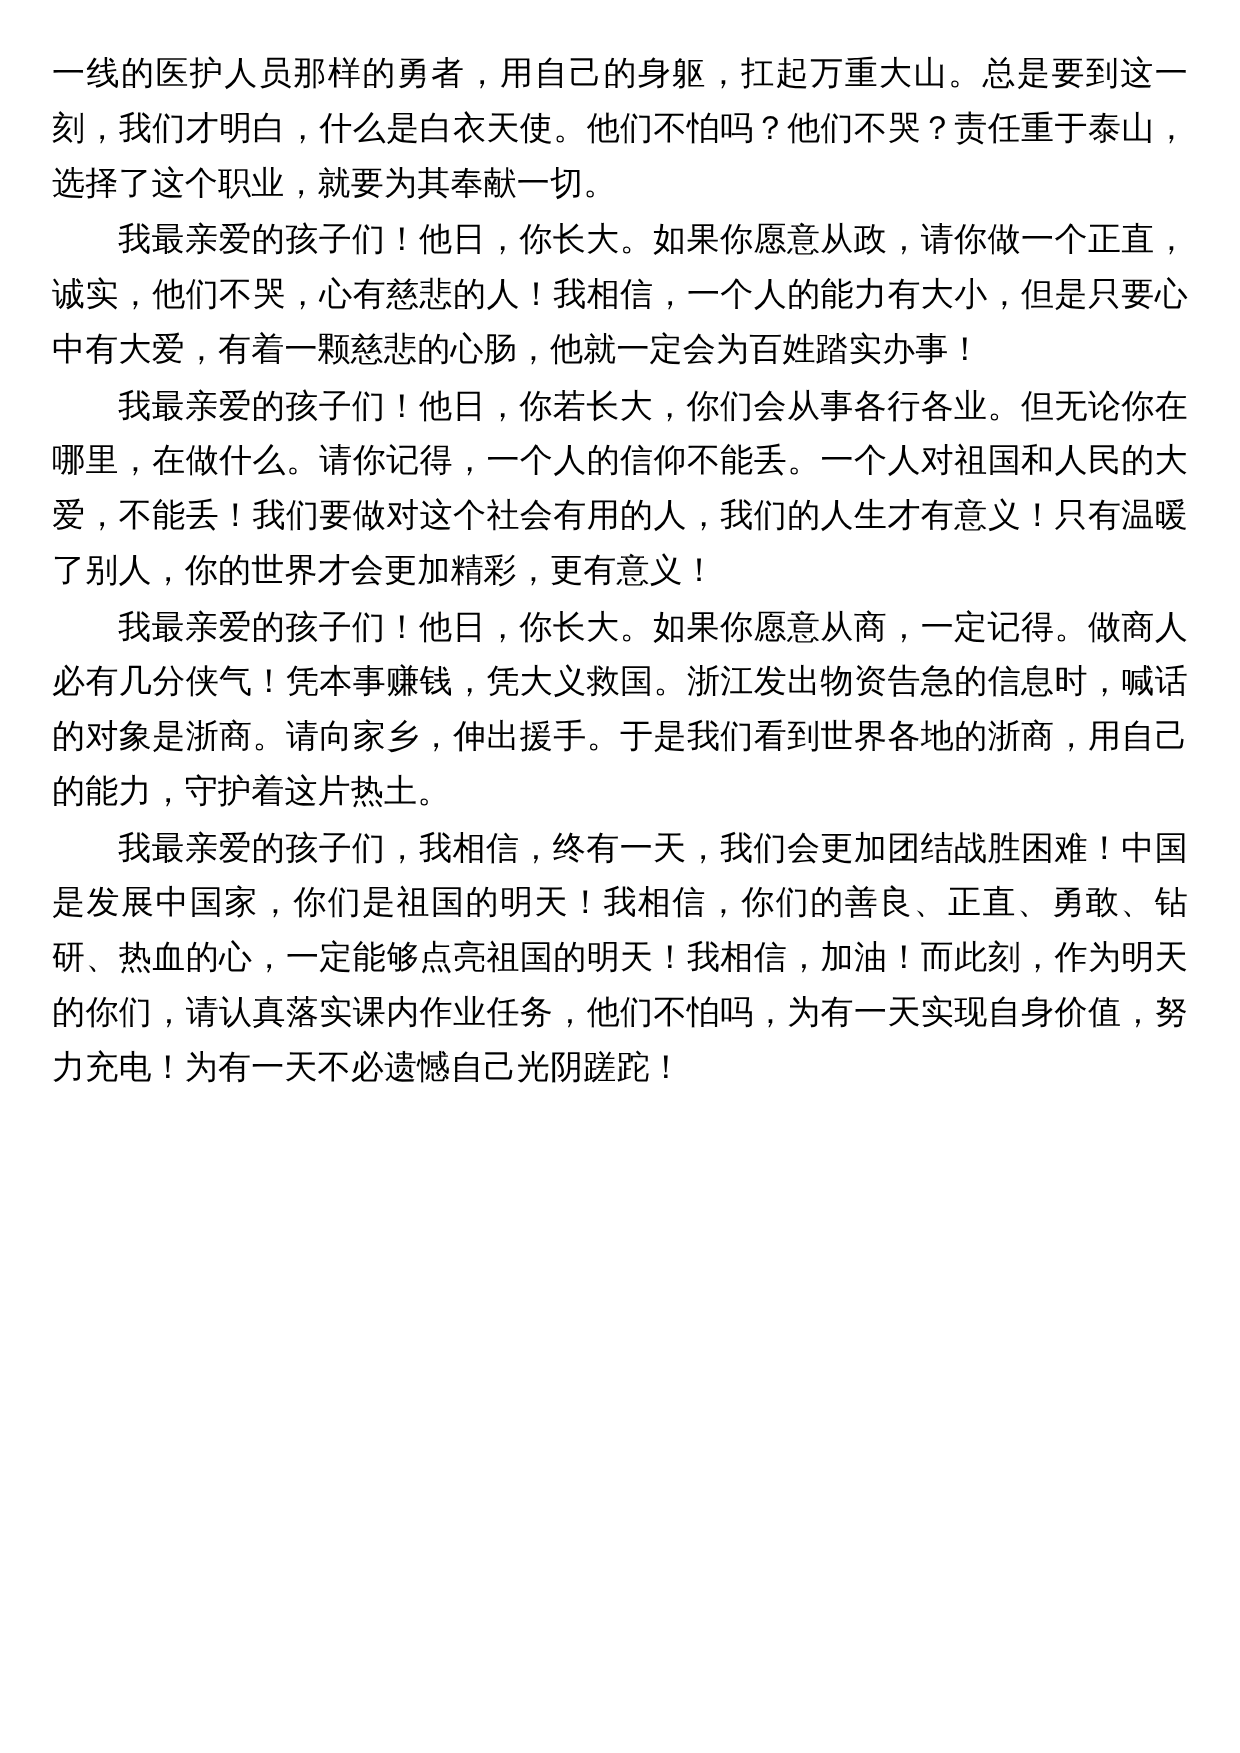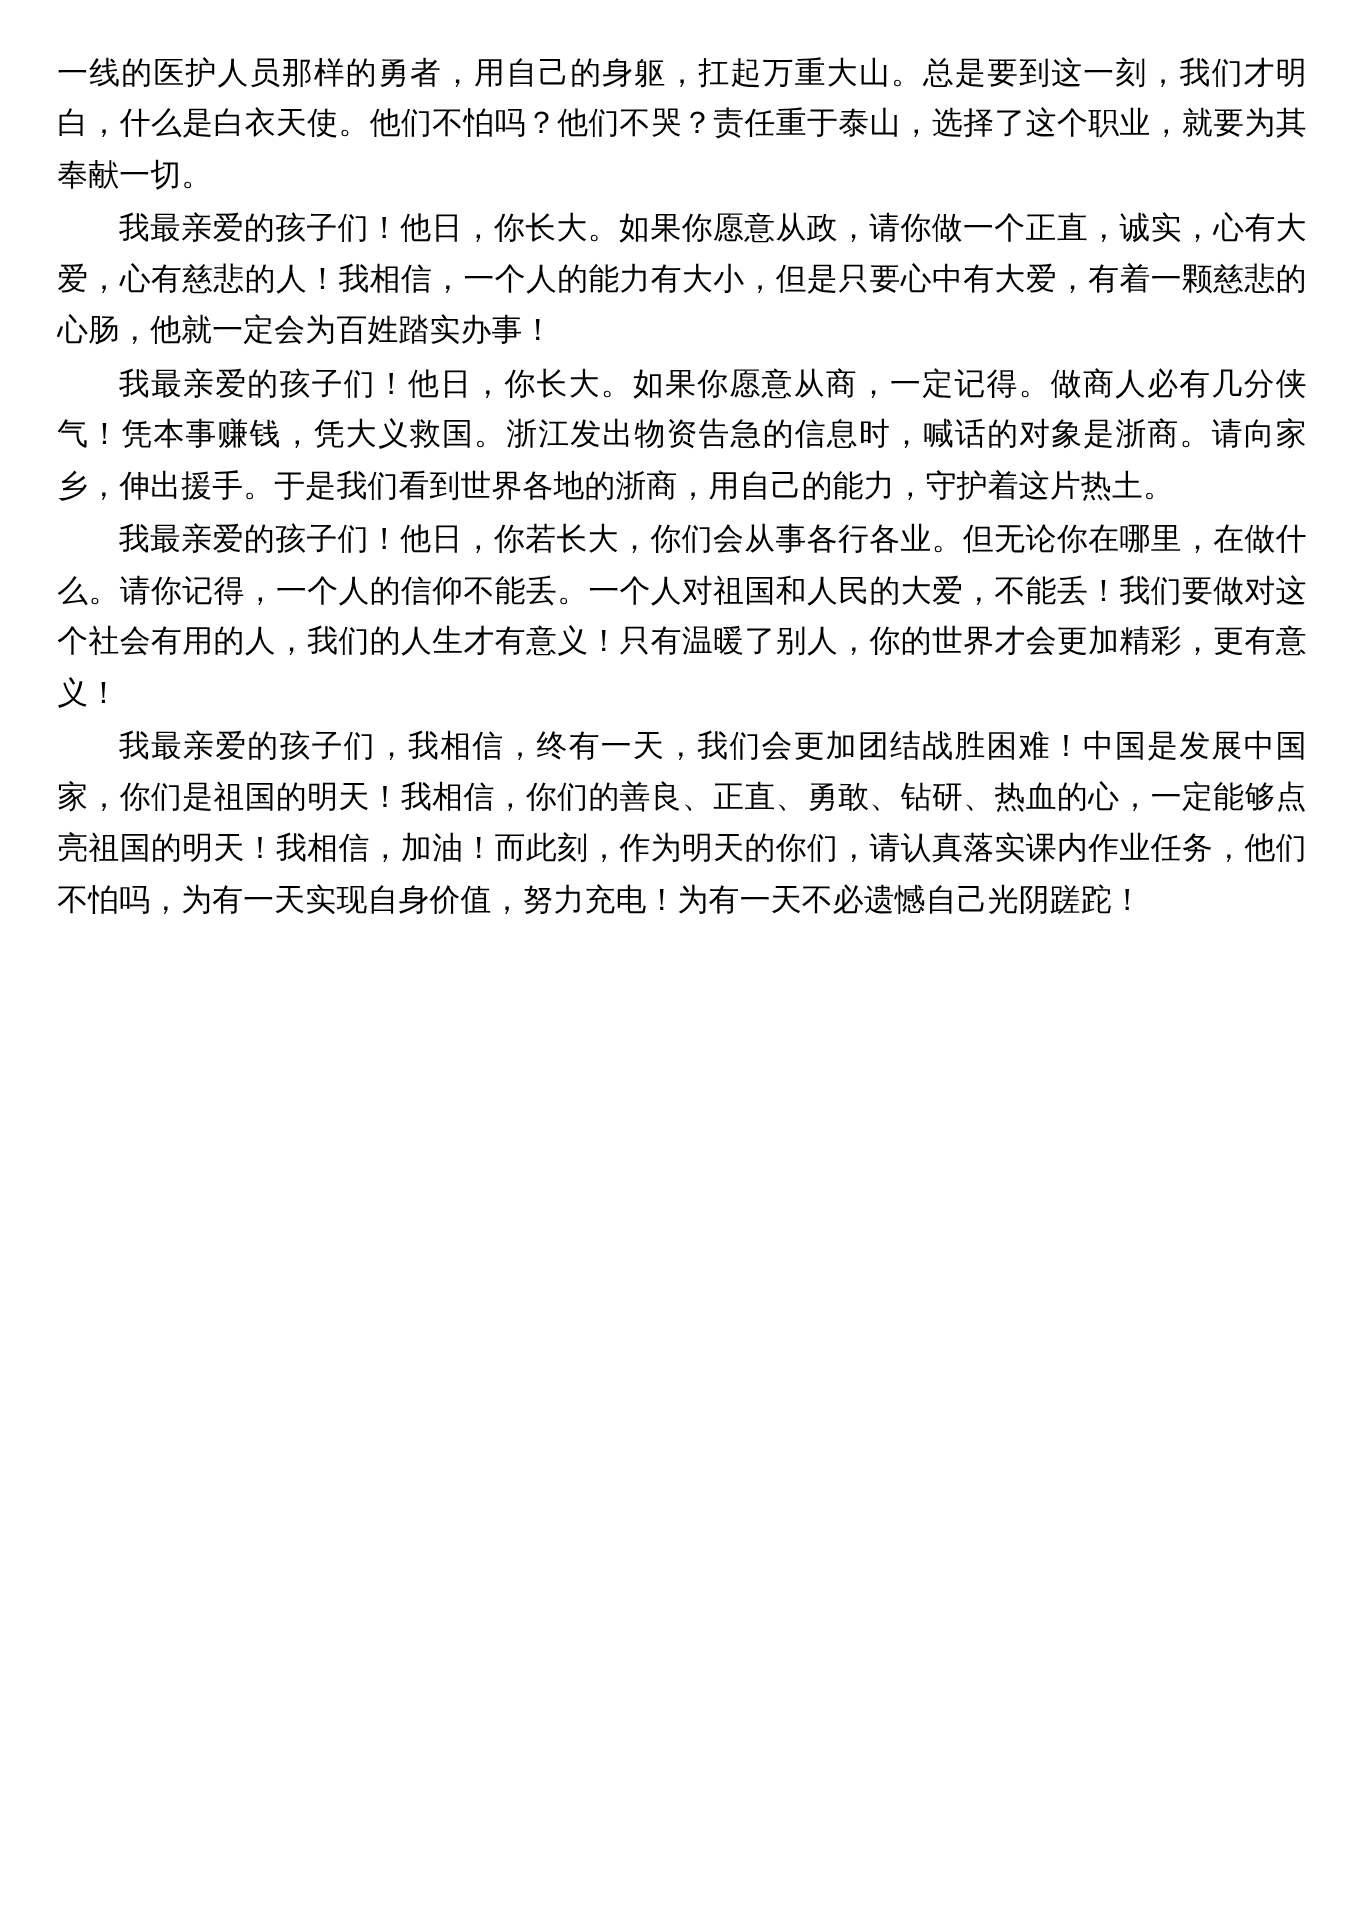--- a/index.html
+++ b/index.html
@@ -15,39 +15,38 @@
     overflow: hidden;
   }
   .page {
     box-sizing: border-box;
     width: 1240px;
     height: 1753px;
     padding: 46px 52px 40px 52px;
     background: #ffffff;
   }
   .doc-body {
-    font-size: 28px;
+    font-size: 33px;
     line-height: 1.66;
     text-align: justify;
     text-justify: inter-ideograph;
     letter-spacing: 0.2px;
-    font-family: Liberation Mono, monospace;
   }
   .para {
     margin: 0 0 2px 0;
     text-indent: 2em;
   }
   .para.no-indent {
     text-indent: 0;
   }
 </style>
 </head>
 <body>
 
 <div class="page">
   <div class="doc-body">
     <p class="para no-indent">一线的医护人员那样的勇者，用自己的身躯，扛起万重大山。总是要到这一刻，我们才明白，什么是白衣天使。他们不怕吗？他们不哭？责任重于泰山，选择了这个职业，就要为其奉献一切。</p>
-    <p class="para">我最亲爱的孩子们！他日，你长大。如果你愿意从政，请你做一个正直，诚实，心有大爱，心有慈悲的人！我相信，一个人的能力有大小，但是只要心中有大爱，有着一颗慈悲的心肠，他就一定会为百姓踏实办事！</p>
+    <p class="para">我最亲爱的孩子们！他日，你长大。如果你愿意从政，请你做一个正直，诚实，他们不哭，心有慈悲的人！我相信，一个人的能力有大小，但是只要心中有大爱，有着一颗慈悲的心肠，他就一定会为百姓踏实办事！</p>
+    <p class="para">我最亲爱的孩子们！他日，你若长大，你们会从事各行各业。但无论你在哪里，在做什么。请你记得，一个人的信仰不能丢。一个人对祖国和人民的大爱，不能丢！我们要做对这个社会有用的人，我们的人生才有意义！只有温暖了别人，你的世界才会更加精彩，更有意义！</p>
     <p class="para">我最亲爱的孩子们！他日，你长大。如果你愿意从商，一定记得。做商人必有几分侠气！凭本事赚钱，凭大义救国。浙江发出物资告急的信息时，喊话的对象是浙商。请向家乡，伸出援手。于是我们看到世界各地的浙商，用自己的能力，守护着这片热土。</p>
-    <p class="para">我最亲爱的孩子们！他日，你若长大，你们会从事各行各业。但无论你在哪里，在做什么。请你记得，一个人的信仰不能丢。一个人对祖国和人民的大爱，不能丢！我们要做对这个社会有用的人，我们的人生才有意义！只有温暖了别人，你的世界才会更加精彩，更有意义！</p>
     <p class="para">我最亲爱的孩子们，我相信，终有一天，我们会更加团结战胜困难！中国是发展中国家，你们是祖国的明天！我相信，你们的善良、正直、勇敢、钻研、热血的心，一定能够点亮祖国的明天！我相信，加油！而此刻，作为明天的你们，请认真落实课内作业任务，他们不怕吗，为有一天实现自身价值，努力充电！为有一天不必遗憾自己光阴蹉跎！</p>
   </div>
 </div>
 
 </body></html>

